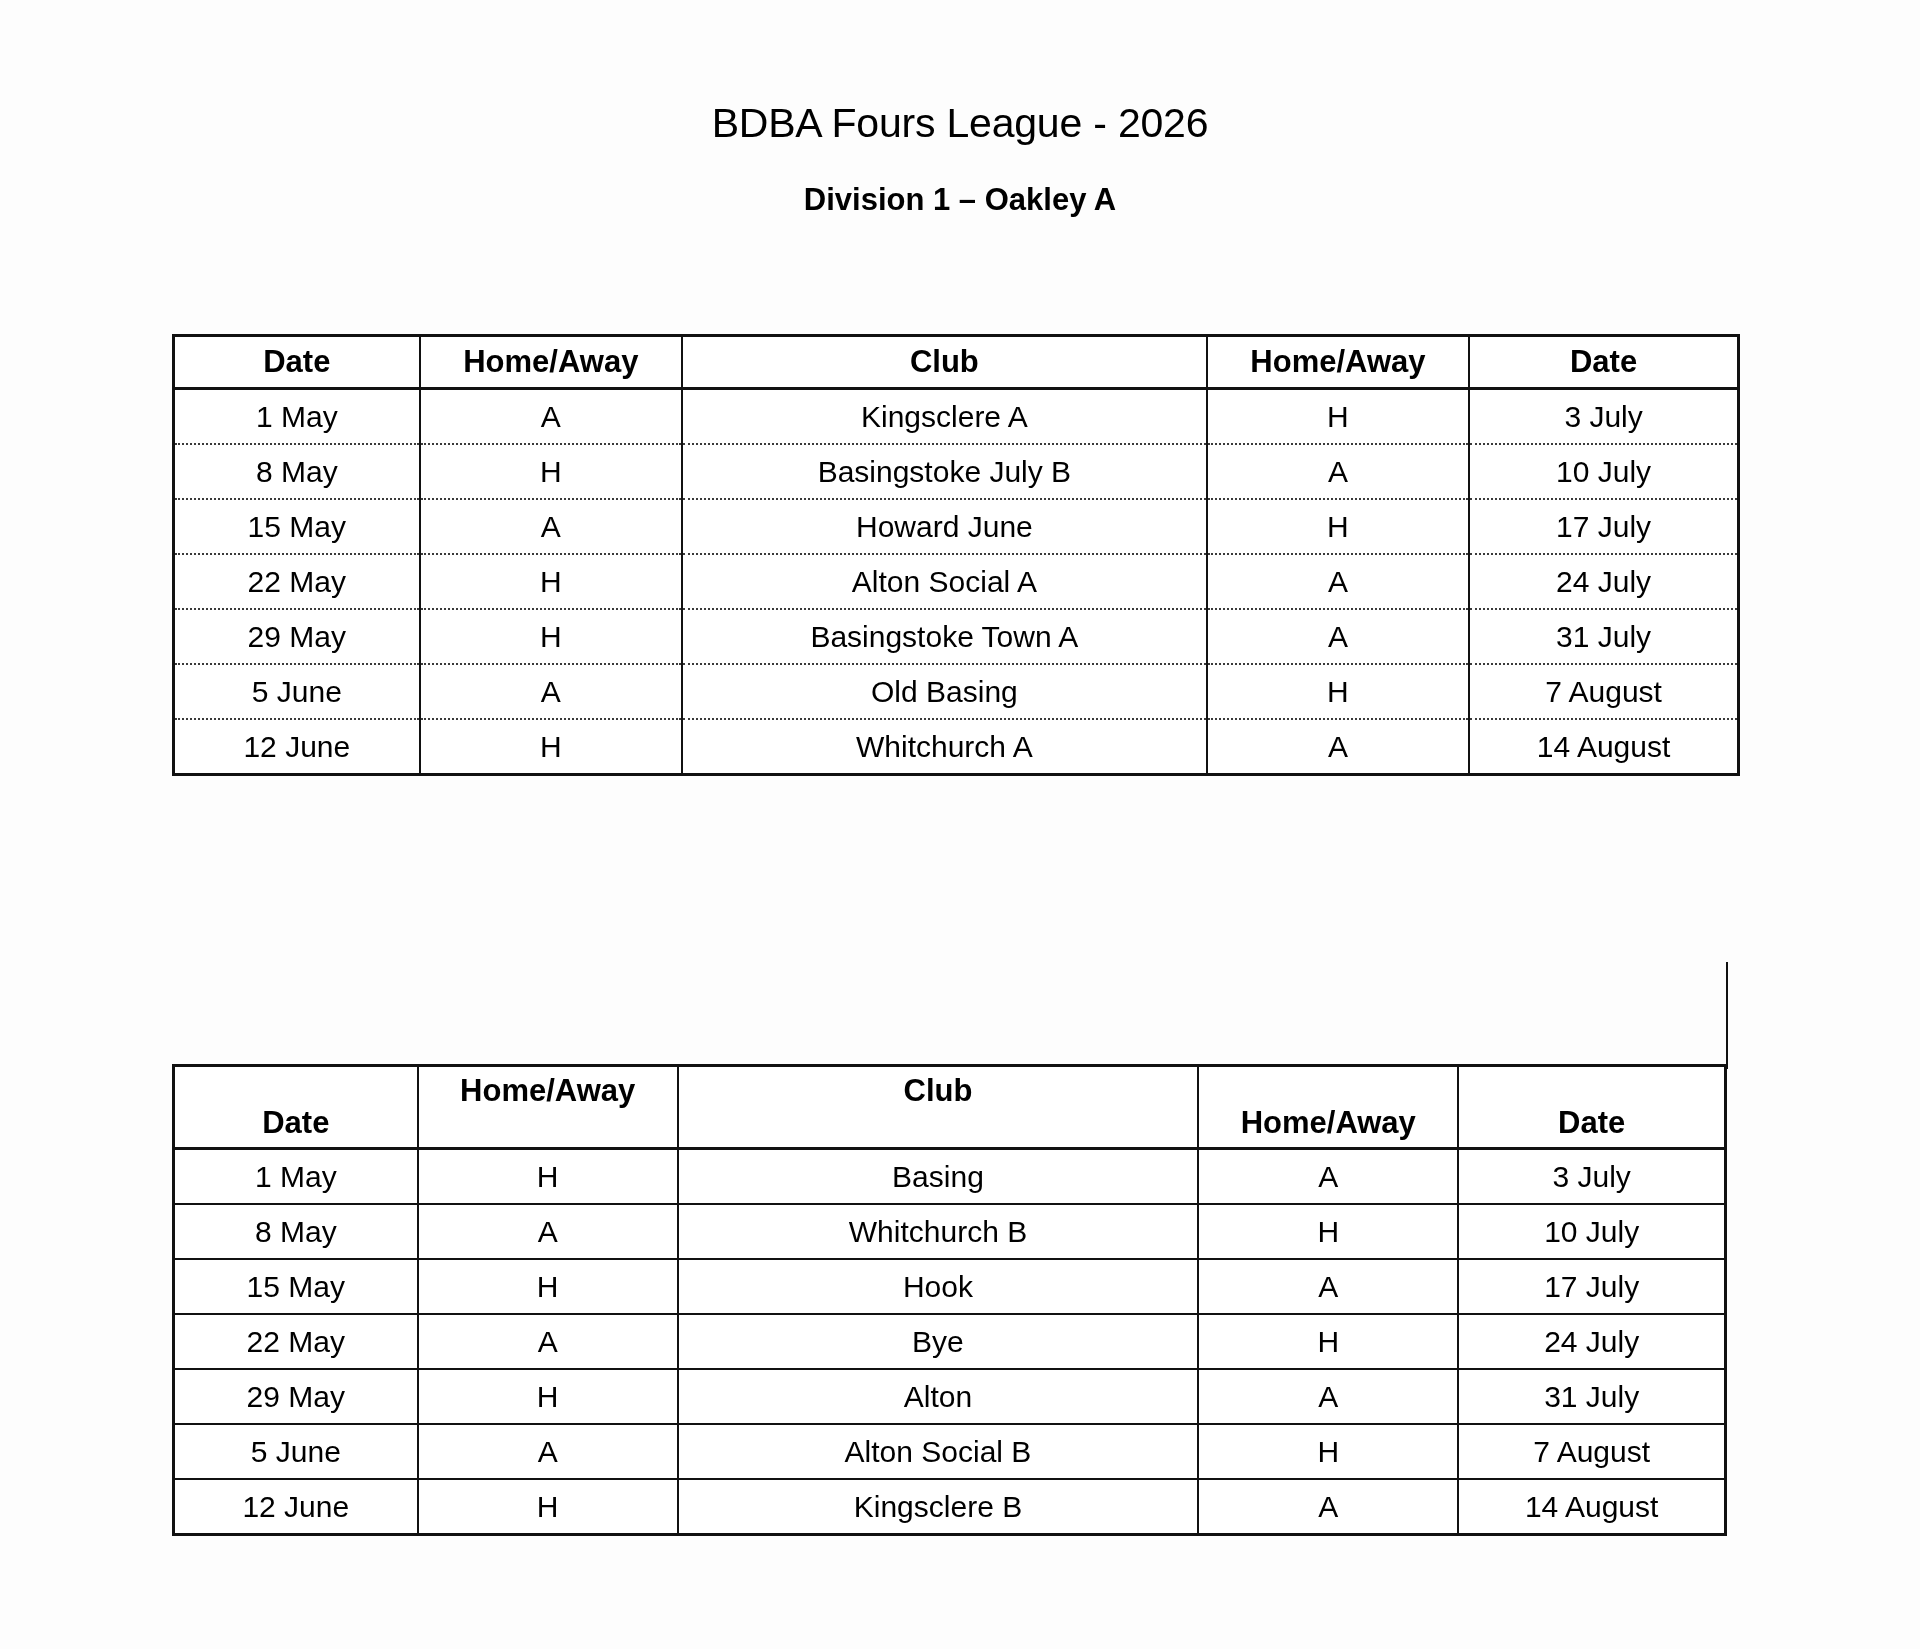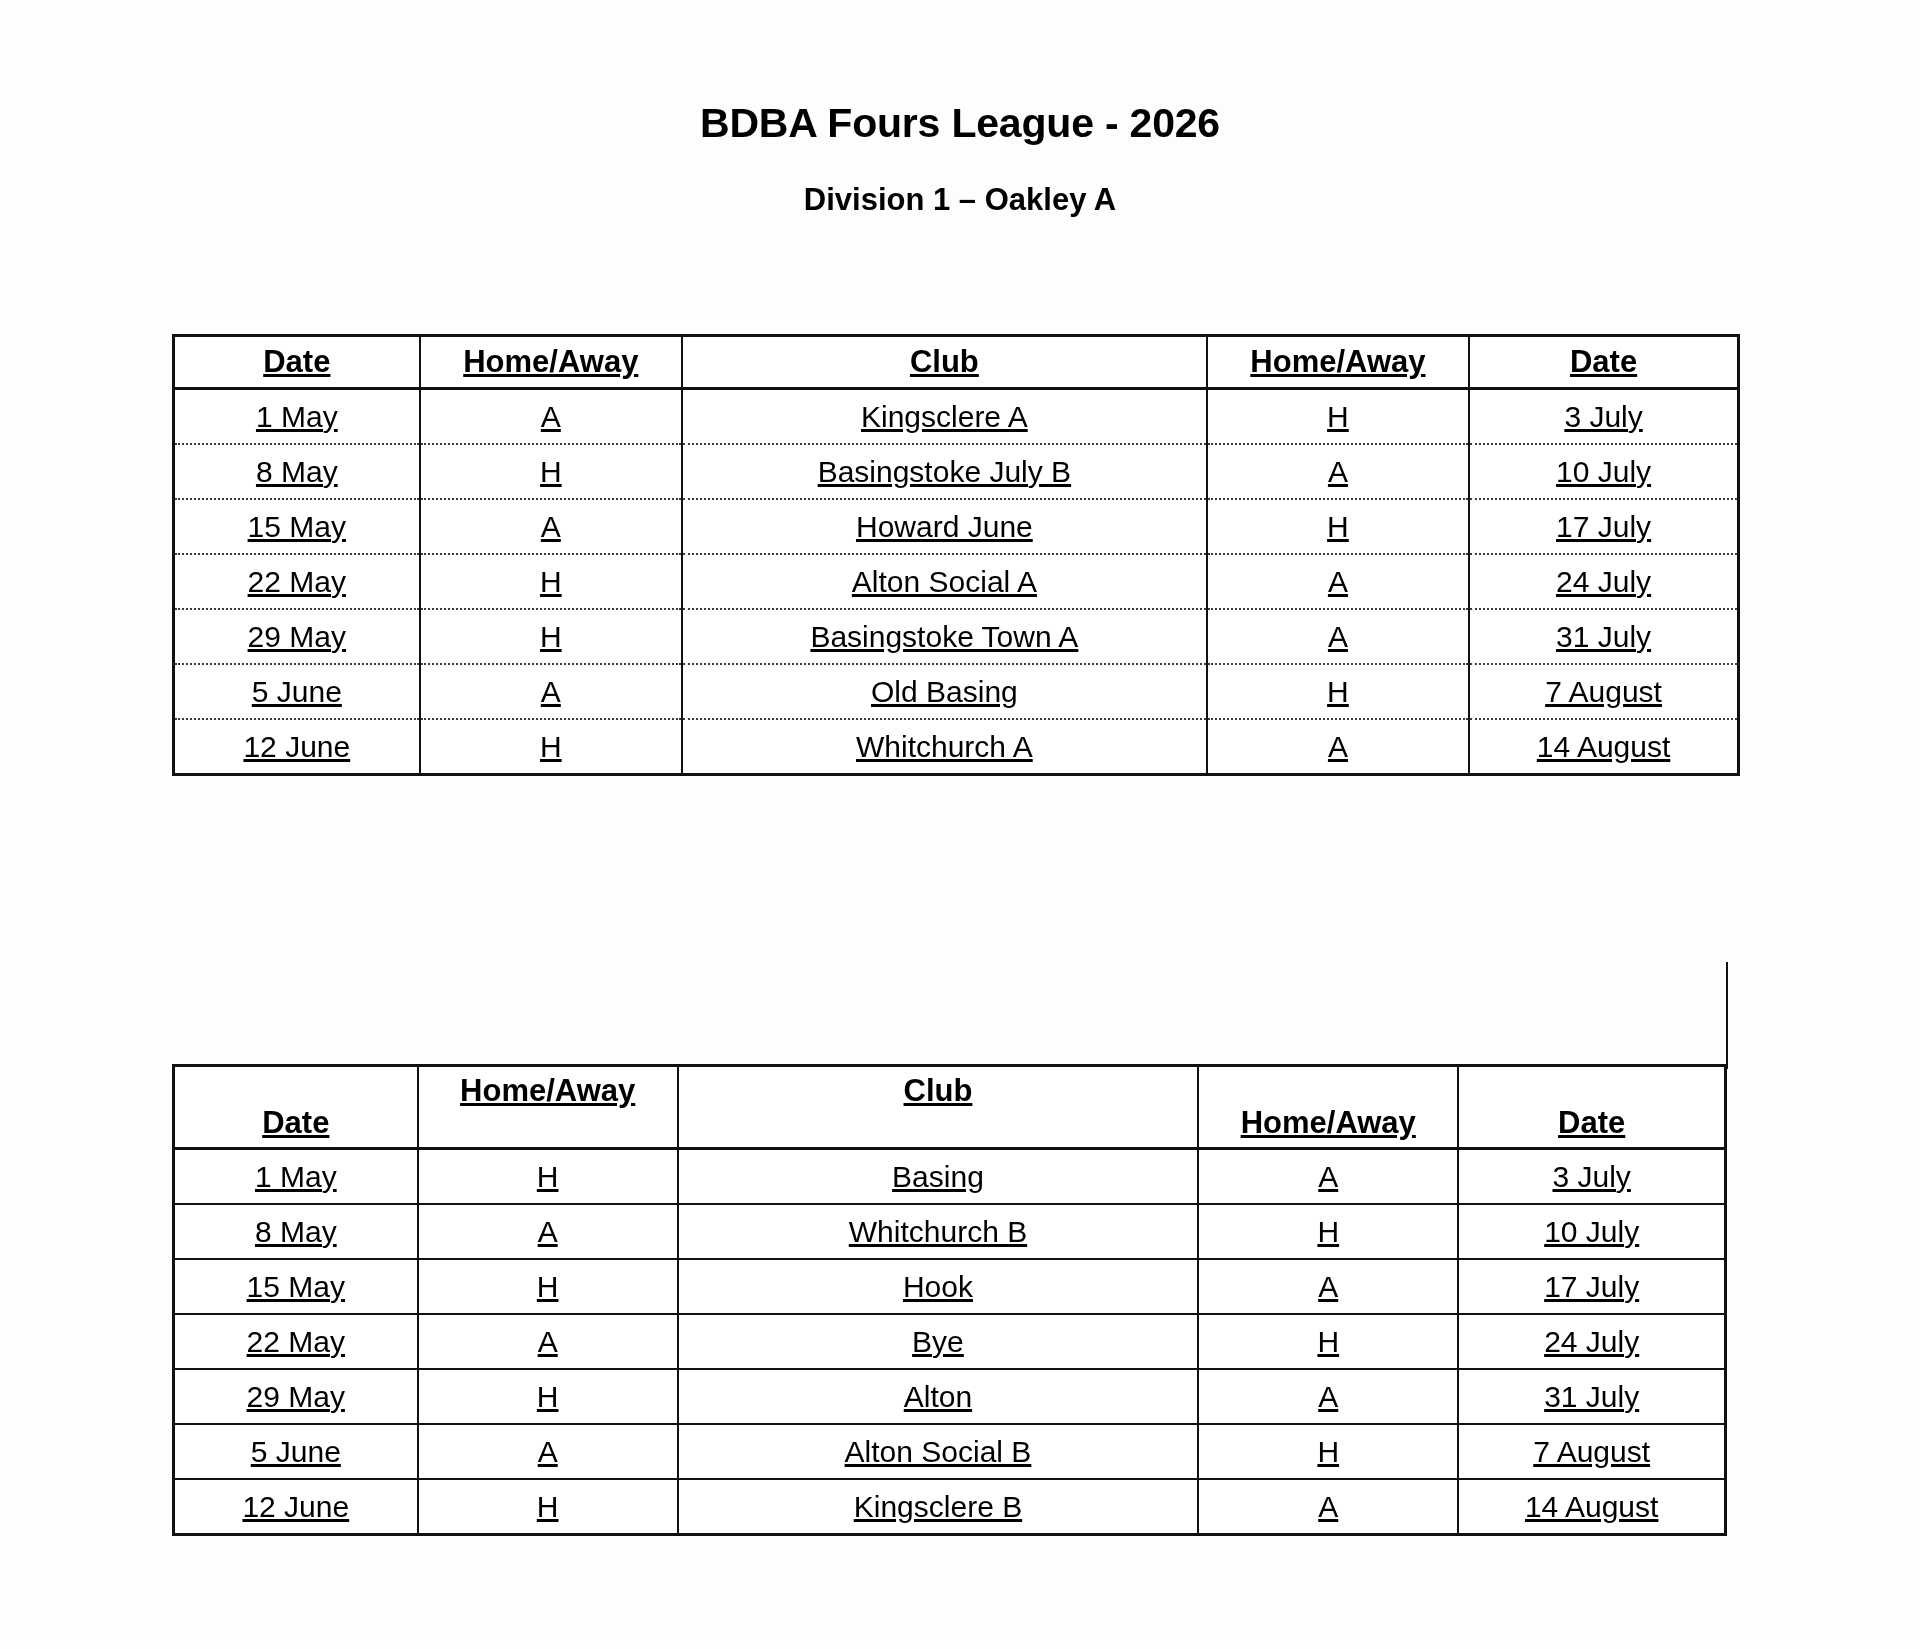--- a/index.html
+++ b/index.html
@@ -24,21 +24,21 @@
   }
 
   
   .doc-title {
     position: absolute;
     top: 100px;
     left: 0;
     width: 1920px;
     text-align: center;
     font-size: 41px;
-    font-weight: bold;
+    font-weight: normal;
     letter-spacing: -0.2px;
   }
 
   .division-title {
     position: absolute;
     left: 0;
     width: 1920px;
     text-align: center;
     font-size: 31px;
     font-weight: bold;
@@ -68,21 +68,20 @@
     transform: rotate(28deg);
     opacity: .75;
   }
 
   
   .sched-table {
     position: absolute;
     border-collapse: collapse;
     table-layout: fixed;
     background: #ffffff;
-    text-decoration: underline;
   }
   .sched-table td, .sched-table th {
     border-left: 2px solid #111111;
     border-right: 2px solid #111111;
     text-align: center;
     font-weight: normal;
     font-size: 30px;
     padding: 0;
     background: #ffffff;
   }

